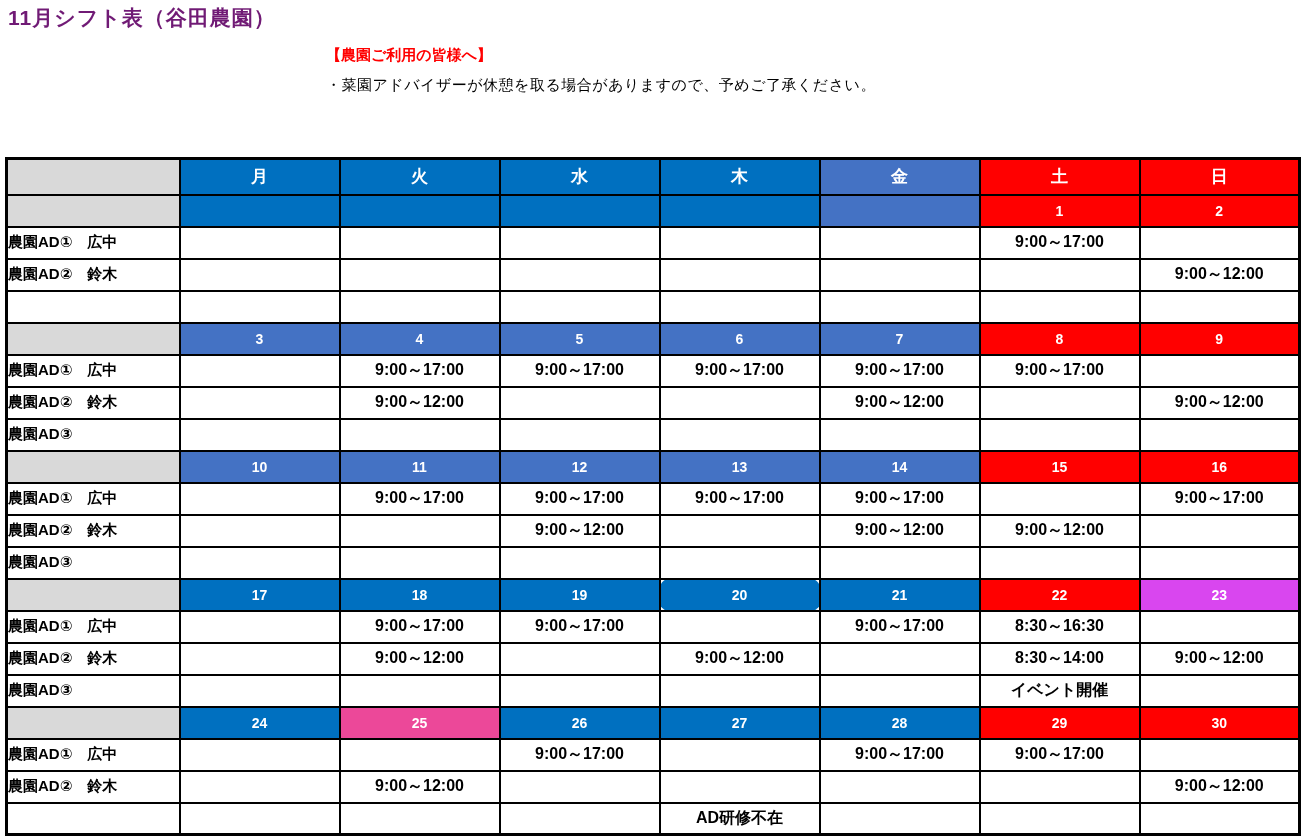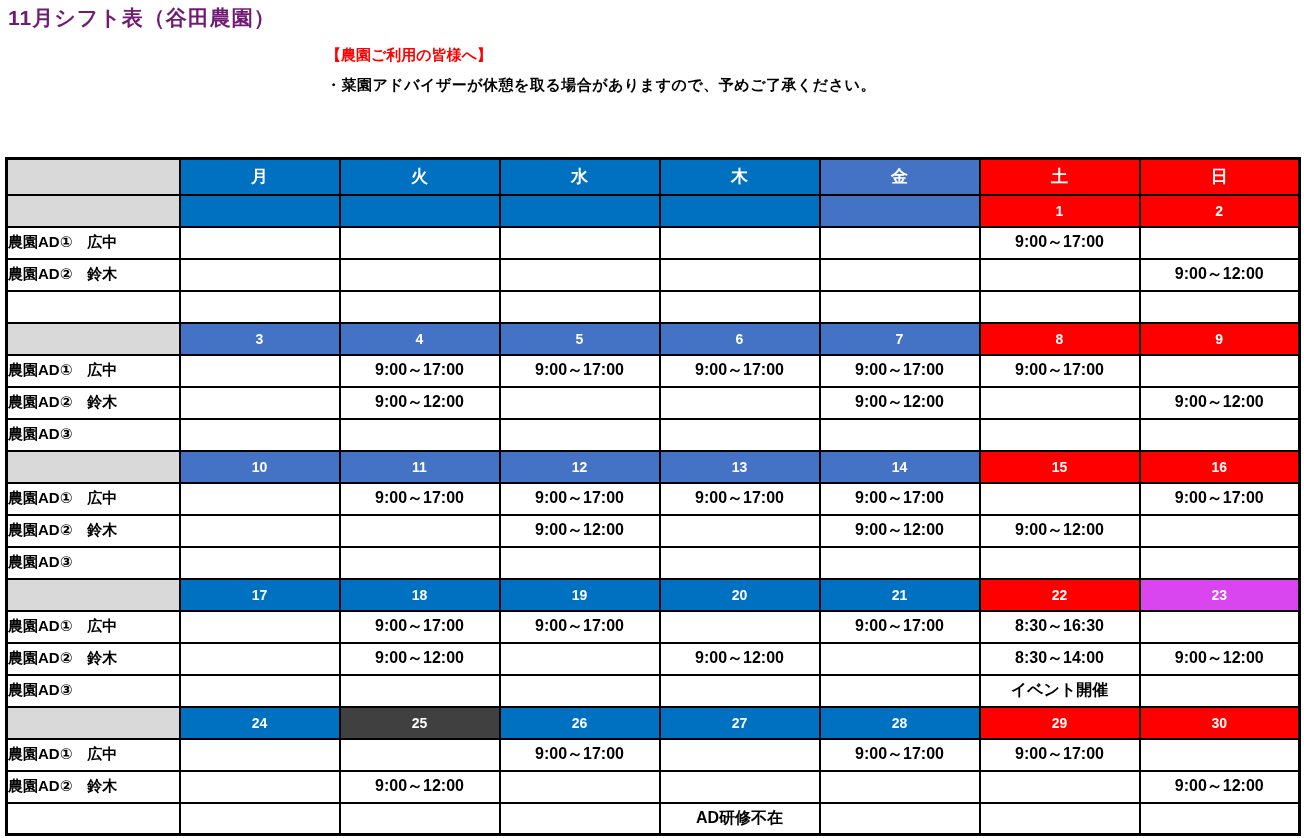--- a/index.html
+++ b/index.html
@@ -7,21 +7,21 @@
     width:1304px;height:838px;background:#ffffff;position:relative;
     font-family:"Liberation Sans","DejaVu Sans",sans-serif;
     -webkit-font-smoothing:antialiased;
   }
   .page-title{
     position:absolute;left:8px;top:4px;
     font-size:21px;font-weight:bold;color:#701a75;letter-spacing:1px;
   }
   .notice{position:absolute;left:326px;top:40px;}
   .notice-heading{font-size:15px;font-weight:bold;line-height:30px;}
-  .notice-line{font-size:15px;font-weight:bold;color:#000;line-height:30px;letter-spacing:0.5px;}
+  .notice-line{font-size:15px;font-weight:normal;color:#000;line-height:30px;letter-spacing:0.5px;}
 
   table.shift{
     position:absolute;left:5px;top:157px;
     border-collapse:collapse;table-layout:fixed;
     border:3px solid #000;
   }
   table.shift td{
     border:2px solid #000;
     overflow:hidden;white-space:nowrap;
     padding:0;vertical-align:middle;
@@ -192,21 +192,21 @@
         <td class="shiftcell thickL"></td>
         <td class="shiftcell"></td>
         <td class="shiftcell"></td>
         <td class="shiftcell"></td>
       </tr>
       <tr class="r-date">
         <td class="corner"></td>
         <td class="datecell" style="background: rgb(0, 112, 192); margin-left: 8px;">17</td>
         <td class="datecell" style="background: rgb(0, 112, 192);">18</td>
         <td class="datecell" style="background: rgb(0, 112, 192);">19</td>
-        <td class="datecell thickL" style="background: rgb(0, 112, 192);">20</td>
+        <td class="datecell thickL" style="background: rgb(0, 112, 192); border-radius: 9px;">20</td>
         <td class="datecell" style="background: rgb(0, 112, 192);">21</td>
         <td class="datecell" style="background: rgb(255, 0, 0);">22</td>
         <td class="datecell" style="background: #d946ef;">23</td>
       </tr>
       <tr class="r-data">
         <td class="rowlabel">農園AD①　広中</td>
         <td class="shiftcell"></td>
         <td class="shiftcell">9:00～17:00</td>
         <td class="shiftcell">9:00～17:00</td>
         <td class="shiftcell thickL"></td>
@@ -230,21 +230,21 @@
         <td class="shiftcell"></td>
         <td class="shiftcell"></td>
         <td class="shiftcell thickL"></td>
         <td class="shiftcell"></td>
         <td class="shiftcell">イベント開催</td>
         <td class="shiftcell"></td>
       </tr>
       <tr class="r-date">
         <td class="corner"></td>
         <td class="datecell" style="background: rgb(0, 112, 192);">24</td>
-        <td class="datecell" style="background: #404040;">25</td>
+        <td class="datecell" style="background: #ec4899;">25</td>
         <td class="datecell" style="background: rgb(0, 112, 192);">26</td>
         <td class="datecell thickL" style="background: rgb(0, 112, 192);">27</td>
         <td class="datecell" style="background: rgb(0, 112, 192);">28</td>
         <td class="datecell" style="background: rgb(255, 0, 0);">29</td>
         <td class="datecell" style="background: rgb(255, 0, 0);">30</td>
       </tr>
       <tr class="r-data">
         <td class="rowlabel">農園AD①　広中</td>
         <td class="shiftcell"></td>
         <td class="shiftcell"></td>

